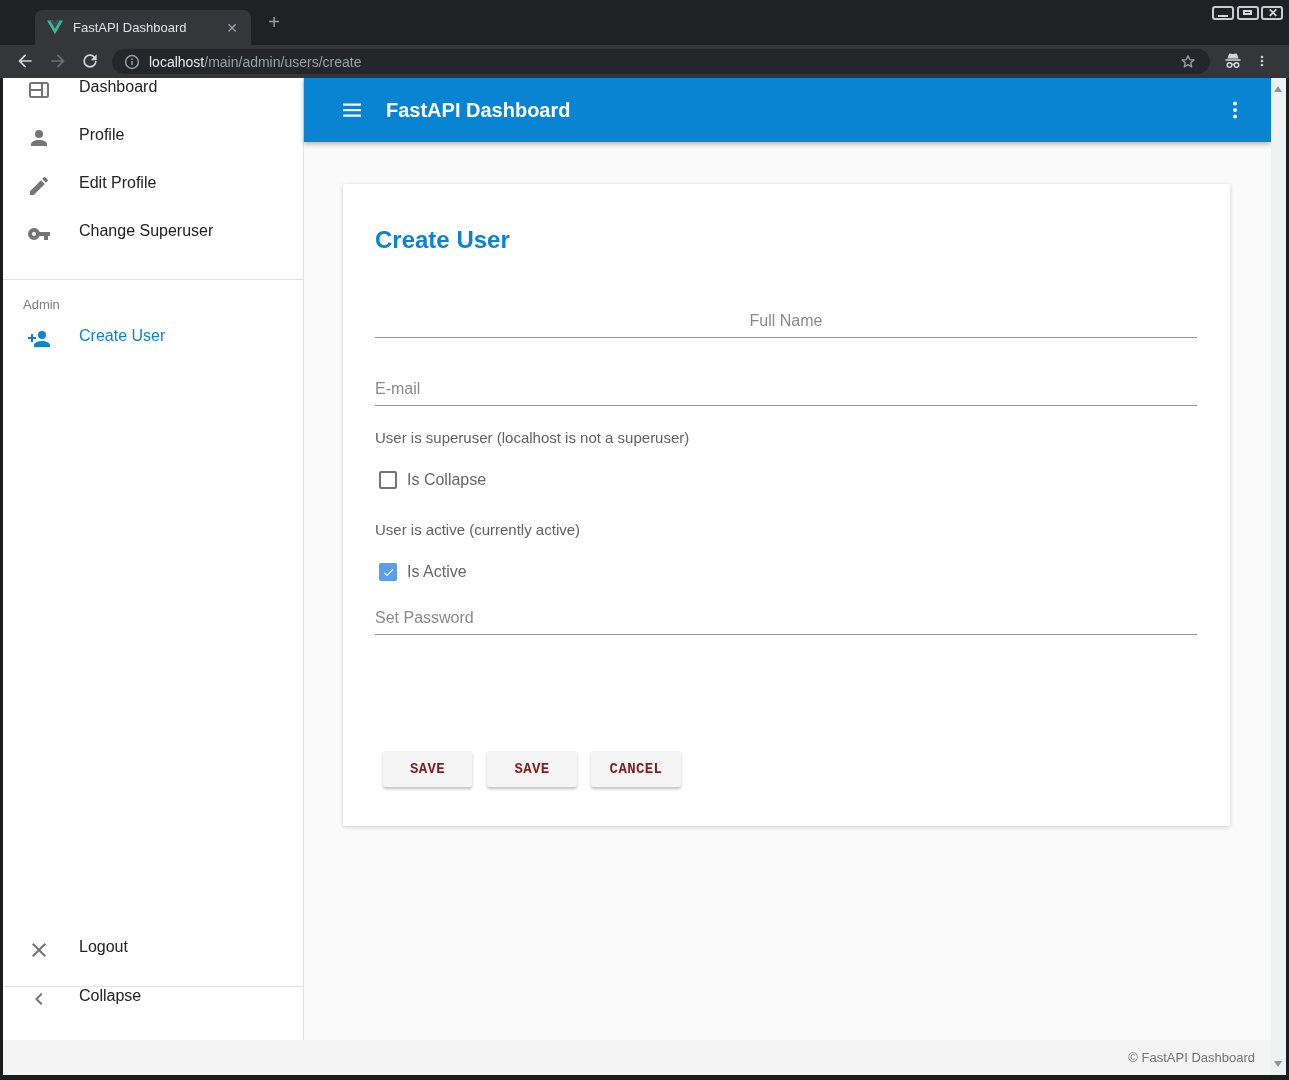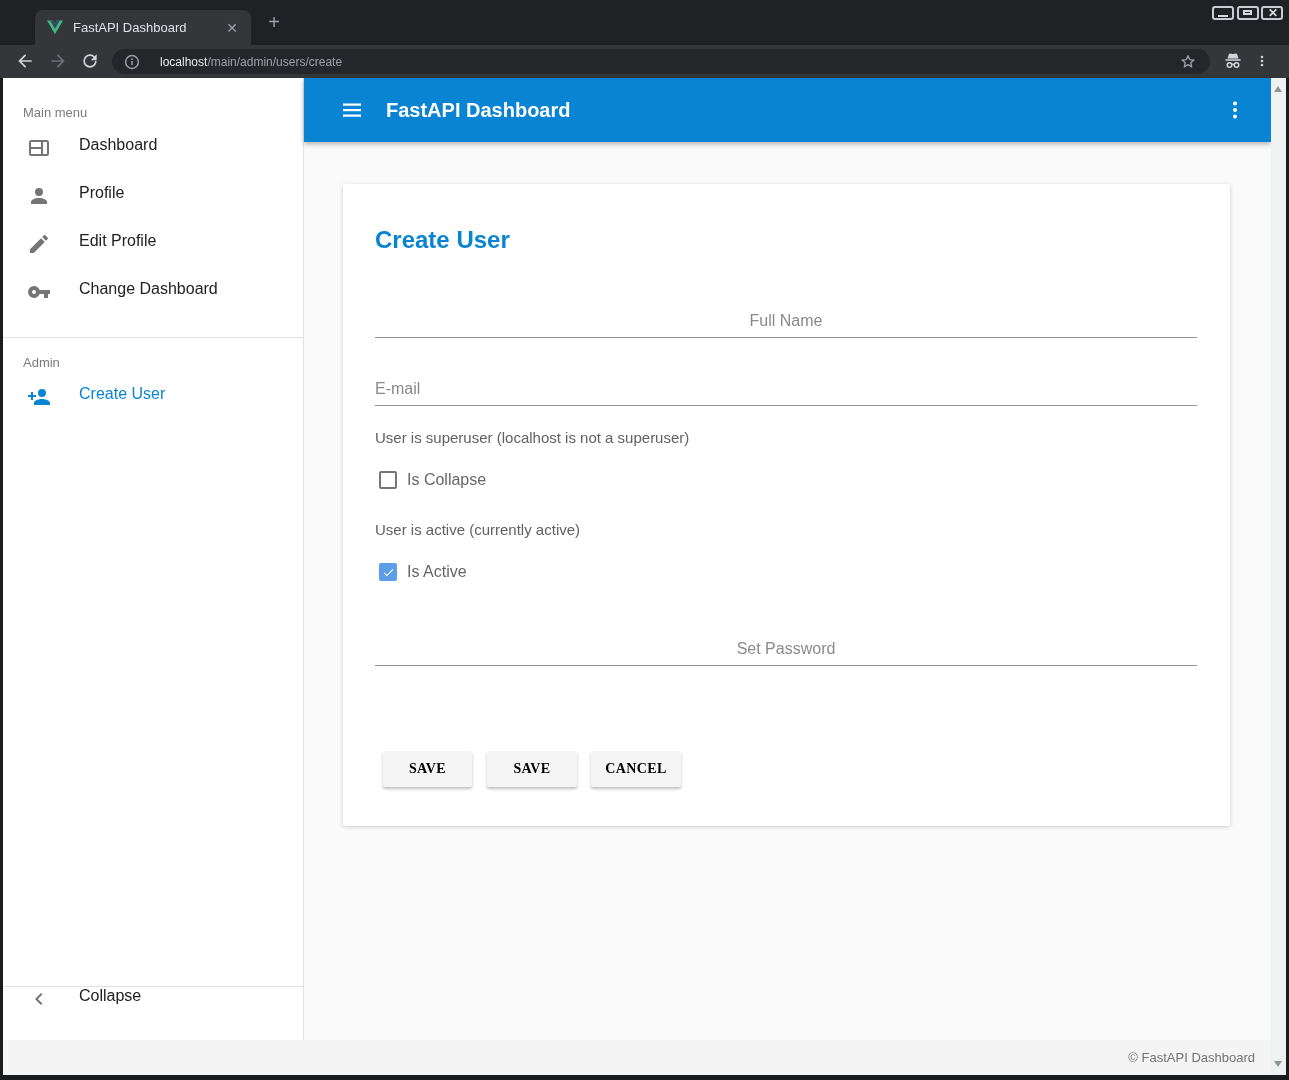--- a/index.html
+++ b/index.html
@@ -19,21 +19,21 @@
   .winctl span { position:absolute; color:#d6d9dc; }
   .ctl-min span { left:4px; right:4px; bottom:1px; height:2px; background:#d6d9dc; }
   .ctl-max span { left:4px; top:2px; width:9px; height:5px; border:2px solid #d6d9dc; }
   .ctl-close span { font-size:12px; font-weight:bold; left:5px; top:-2px; }
 
   .toolbar { position:absolute; left:0; top:45px; width:100%; height:33px; background:#35363a; }
   .navicon { position:absolute; top:6px; width:20px; height:20px; color:#d2d5d9; }
   .navicon.dim { color:#6b6f73; }
   .omnibox { position:absolute; left:112px; top:4px; width:1098px; height:25px; border-radius:13px;
              background:#24262a; display:flex; align-items:center; padding:0 12px; }
-  .url { font-size:12px; margin-left:20px; flex:1; white-space:nowrap; overflow:hidden;}
+  .url { font-size:14px; margin-left:9px; flex:1; white-space:nowrap; overflow:hidden;}
   .url .host { color:#e8eaed; }
   .url .path { color:#9aa0a6; }
   .incog { position:absolute; left:1222px; top:5px; width:22px; height:22px; color:#d2d5d9; }
   .bmenu { position:absolute; left:1255px; top:6px; width:14px; height:20px; color:#d2d5d9; }
 
   
   .page { position:absolute; left:3px; right:3px; top:78px; bottom:5px; background:#fafafa; }
 
   .sidebar { position:absolute; left:0; top:0; width:301px; bottom:35px; background:#ffffff;
              border-right:1px solid #e2e2e2; display:flex; flex-direction:column; }
@@ -60,22 +60,22 @@
             border-bottom:1px solid rgba(0,0,0,.42); background:transparent; font-size:16px;
             font-family:"Liberation Sans", sans-serif; color:#212121; }
   .vfield::placeholder { color:#8a8a8a; opacity:1; }
   .note { position:absolute; left:32px; font-size:15px; color:#616161; }
   .cbrow { position:absolute; left:36px; display:flex; align-items:center; cursor:pointer; }
   .cbbox { width:18px; height:18px; border:2px solid #757575; border-radius:2px; flex:none; }
   .cbbox.checked { border-color:var(--cbblue); background:var(--cbblue); }
   .cbbox.checked svg { display:block; margin:1px auto 0; }
   .cbl { margin-left:10px; font-size:16px; color:#666; }
   .btn { position:absolute; top:567px; height:36px; background:#f5f5f5; border:none; border-radius:2px;
-         box-shadow:0 2px 3px rgba(0,0,0,.25); font-family:Liberation Serif, serif;
-         font-size:14px; font-weight:bold; color:#000000; letter-spacing:.4px; cursor:pointer; }
+         box-shadow:0 2px 3px rgba(0,0,0,.25); font-family:Liberation Mono, monospace;
+         font-size:14px; font-weight:bold; color:#7f1d1d; letter-spacing:.4px; cursor:pointer; }
 
   .footer { position:absolute; left:0; right:15px; bottom:0; height:35px; background:#f4f4f4;
             display:flex; align-items:center; justify-content:flex-end; padding-right:16px; }
   .footer-text { font-size:13px; color:#737373; }
 
   .scrollbar { position:absolute; right:0; top:0; bottom:0; width:15px; background:#f0f1f1; }
   .sb-arrow { position:absolute; left:3px; width:0; height:0; border-left:4.5px solid transparent;
               border-right:4.5px solid transparent; }
   .sb-up { top:8px; border-bottom:6px solid #8f9496; }
   .sb-down { bottom:8px; border-top:6px solid #8f9496; }
@@ -155,21 +155,20 @@
             <circle cx="12" cy="12" r="2.2"></circle>
             <circle cx="12" cy="19" r="2.2"></circle>
           </svg>
       </span>
     </div>
   </div>
 
   <div class="page">
 
     <nav class="sidebar">
-      <div class="section-label">Main menu</div>
 
       <div class="side-item">
         <span class="icn">
           <svg viewBox="0 0 24 24" width="24" height="24">
               <g fill="none" stroke="currentColor" stroke-width="2">
                 <rect x="3" y="5" width="18" height="14" rx="1.5"></rect>
                 <line x1="15" y1="5" x2="15" y2="19"></line>
                 <line x1="3" y1="12" x2="15" y2="12"></line>
               </g>
             </svg>
@@ -192,37 +191,45 @@
             </svg>
         </span>
         <span class="lbl">Edit Profile</span>
       </div>
       <div class="side-item">
         <span class="icn">
           <svg viewBox="0 0 24 24" width="24" height="24" fill="currentColor">
               <path d="M7 14a2 2 0 1 1 0-4 2 2 0 0 1 0 4m5.65-4C11.83 7.67 9.61 6 7 6a6 6 0 0 0 0 12c2.61 0 4.83-1.67 5.65-4H17v4h4v-4h2v-4z"></path>
             </svg>
         </span>
-        <span class="lbl">Change Dashboard</span>
+        <span class="lbl">Change Superuser</span>
       </div>
 
       <div class="divider mt"></div>
       <div class="section-label" style="padding-bottom:13px;padding-top:16px;">Admin</div>
 
       <div class="side-item active">
         <span class="icn">
           <svg viewBox="0 0 24 24" width="24" height="24" fill="currentColor">
               <path d="M15 12a4 4 0 1 0 0-8 4 4 0 0 0 0 8m0 2c-2.67 0-8 1.33-8 4v2h16v-2c0-2.67-5.33-4-8-4M6 10V7H4v3H1v2h3v3h2v-3h3v-2z"></path>
             </svg>
         </span>
         <span class="lbl">Create User</span>
       </div>
 
       <div class="spacer"></div>
 
+      <div class="side-item">
+        <span class="icn">
+          <svg viewBox="0 0 24 24" width="24" height="24" fill="currentColor">
+              <path d="M19 6.4 17.6 5 12 10.6 6.4 5 5 6.4 10.6 12 5 17.6 6.4 19 12 13.4 17.6 19 19 17.6 13.4 12z"></path>
+            </svg>
+        </span>
+        <span class="lbl">Logout</span>
+      </div>
       <div class="divider"></div>
       <div class="side-item">
         <span class="icn">
           <svg viewBox="0 0 24 24" width="24" height="24" fill="currentColor">
               <path d="M15.4 7.4 14 6l-6 6 6 6 1.4-1.4L10.8 12z"></path>
             </svg>
         </span>
         <span class="lbl">Collapse</span>
       </div>
       <div class="side-pad"></div>
@@ -261,21 +268,21 @@
       <div class="note" style="top:337px;">User is active (currently active)</div>
       <div class="cbrow" style="top:379px;">
         <span class="cbbox checked">
           <svg viewBox="0 0 24 24" width="13" height="13">
               <path d="M9 16.2 4.8 12l-1.4 1.4L9 19 21 7l-1.4-1.4z" fill="#fff"></path>
             </svg>
         </span>
         <span class="cbl">Is Active</span>
       </div>
 
-      <input class="vfield" type="password" style="top: 448px; text-align: center;" placeholder="Set Password">
+      <input class="vfield" type="password" style="top: 417px;" placeholder="Set Password">
 
       <button class="btn" style="left:40px;width:89px;">SAVE</button>
       <button class="btn" style="left:144px;width:90px;">SAVE</button>
       <button class="btn" style="left:248px;width:90px;">CANCEL</button>
     </section>
 
     <footer class="footer">
       <span class="footer-text">© FastAPI Dashboard</span>
     </footer>
 

